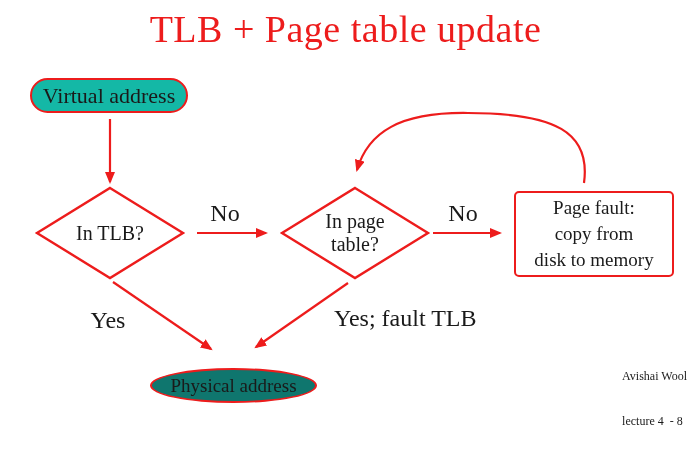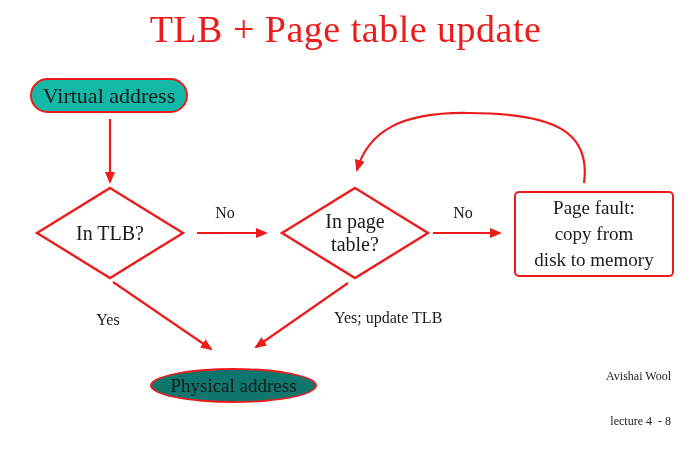--- a/index.html
+++ b/index.html
@@ -73,29 +73,29 @@
     justify-content: center;
     text-align: center;
     font-size: 19px;
     line-height: 26px;
     background: #ffffff;
     box-sizing: border-box;
     white-space: pre-line;
   }
   .edge-label {
     position: absolute;
-    font-size: 16px;
+    font-size: 24px;
     line-height: 22px;
     text-align: center;
   }
   .footer {
     position: absolute;
-    right: 20px;
+    right: 4px;
     bottom: 6px;
-    text-align: right;
+    text-align: left;
     font-size: 12px;
     line-height: 15px;
     white-space: pre;
   }
 </style>
 </head>
 <body>
 
 <div class="slide">
 
@@ -132,20 +132,20 @@
 copy from
 disk to memory</div>
 
   <div class="ellipse" style="left:150px; top:368px; width:167px; height:35px;">
     <span>Physical address</span>
   </div>
 
   <div class="edge-label" style="left:195px; top:202px; width:60px;">No</div>
   <div class="edge-label" style="left:433px; top:202px; width:60px;">No</div>
   <div class="edge-label" style="left:78px; top:309px; width:60px;">Yes</div>
-  <div class="edge-label" style="left:334px; top:307px; width:170px; text-align:left;">Yes; update TLB</div>
+  <div class="edge-label" style="left:334px; top:307px; width:170px; text-align:left;">Yes; fault TLB</div>
 
   <div class="footer">
     <div>Avishai Wool</div>
     <div>lecture 4  - 8</div>
   </div>
 
 </div>
 
 </body></html>

